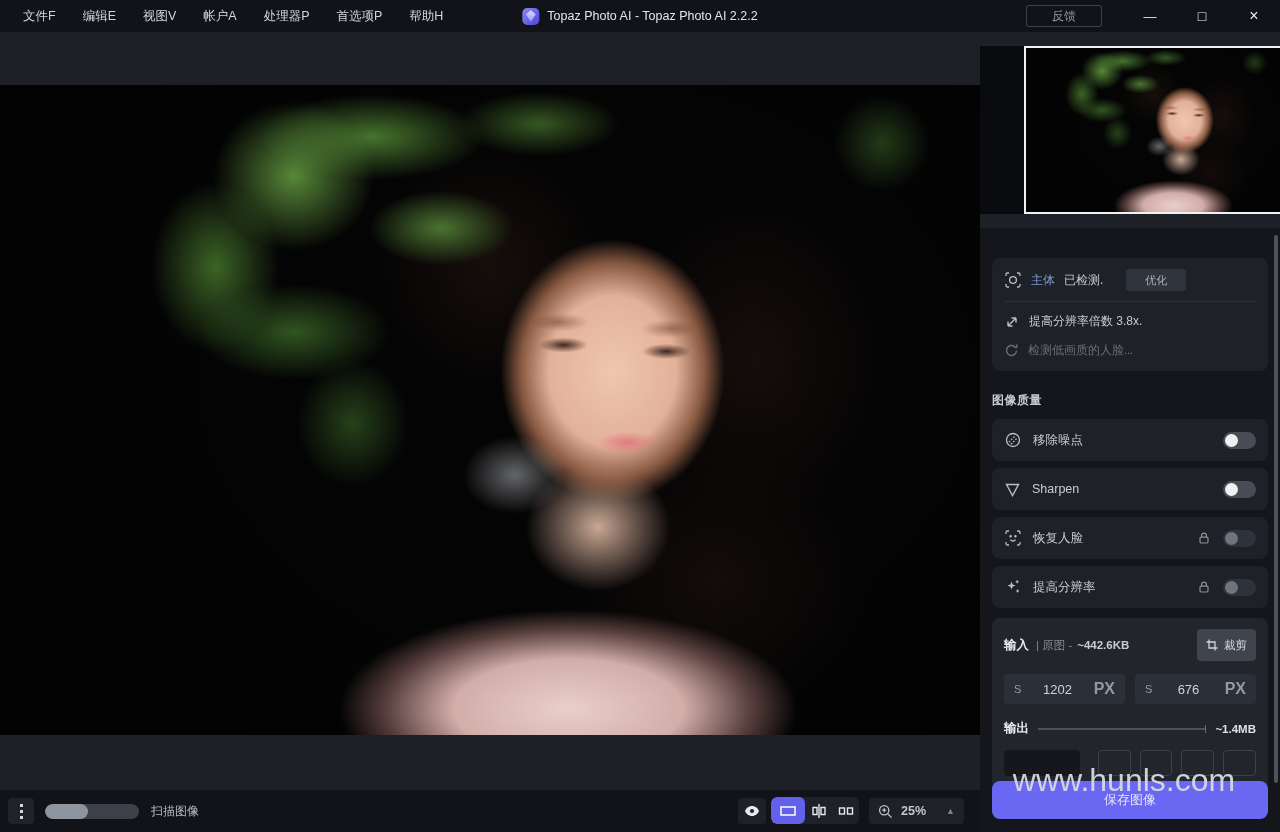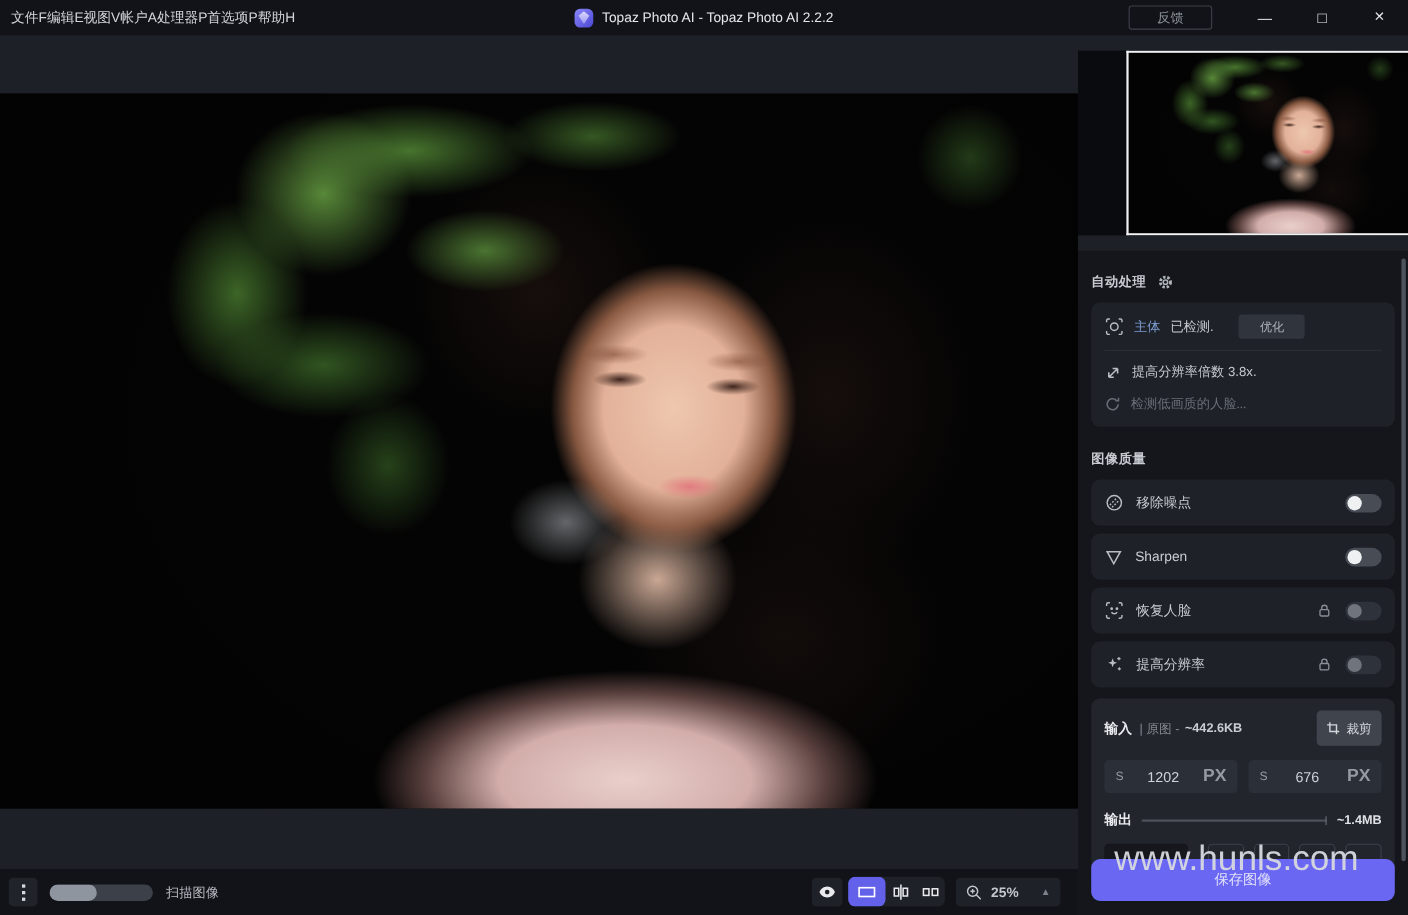--- a/index.html
+++ b/index.html
@@ -2,21 +2,21 @@
 <html style="--accent: #6a67f2;"><head>
 <meta charset="utf-8">
 <style>
   * { margin:0; padding:0; box-sizing:border-box; }
   html,body { background:#000; }
   body { font-family:"Liberation Sans", sans-serif; }
   .app { position:relative; width:1280px; height:832px; background:#121318; overflow:hidden; color:#d6d9de; }
 
   
   .menubar { position:absolute; top:0; left:0; width:1280px; height:32px; background:#121318; display:flex; align-items:center; }
-  .menu-left { display:flex; align-items:flex-end; padding-left:10px; }
+  .menu-left { display:flex; align-items:flex-end; gap:27px; padding-left:23px; }
   .menu-item { font-size:12.5px; color:#d3d6db; cursor:default; }
   .title-wrap { position:absolute; left:50%; transform:translateX(-50%); display:flex; align-items:center; gap:8px; }
   .logo { width:17px; height:17px; border-radius:5px; background:linear-gradient(135deg,#8a86f8,#4b47d4); position:relative; }
   .logo::after { content:""; position:absolute; left:3px; top:2.5px; width:11px; height:12px; background:linear-gradient(180deg,#dcdaff,#9b97f2); clip-path:polygon(50% 2%, 95% 36%, 50% 98%, 5% 36%); }
   .app-title { font-size:12.5px; color:#e4e6ea; }
   .win-right { position:absolute; right:0; top:0; height:32px; display:flex; align-items:center; }
   .feedback-btn { width:76px; height:22px; border:1px solid #3c414b; border-radius:3px; background:transparent; color:#8f959e; font-size:12px; margin-right:22px; font-family:inherit; }
   .win-btn { width:52px; height:32px; display:flex; align-items:center; justify-content:center; color:#e6e8eb; font-size:13px; background:transparent; border:none; font-family:inherit; }
   .win-btn.max { font-size:14px; }
   .win-btn.close { font-size:16px; }
@@ -143,29 +143,20 @@
     <div class="photo photo-art"></div>
   </main>
 
   <aside class="sidebar">
     <div class="thumb-block">
       <div class="thumb photo-art"></div>
     </div>
 
     <div class="panel">
 
-      <div class="section-label">
-        <span>自动处理</span>
-        <span>
-          <svg width="15" height="15" viewBox="0 0 15 15">
-              <circle cx="7.5" cy="7.5" r="4.6" fill="none" stroke="#aeb3ba" stroke-width="2.6" stroke-dasharray="2.2 1.6"></circle>
-              <circle cx="7.5" cy="7.5" r="2" fill="none" stroke="#aeb3ba" stroke-width="1.4"></circle>
-            </svg>
-        </span>
-      </div>
 
       <div class="card auto-card">
         <div class="auto-row">
           <span>
             <svg width="18" height="18" viewBox="0 0 18 18" fill="none" stroke="#b9bec5" stroke-width="1.3">
                 <path d="M2 5V3.5A1.5 1.5 0 0 1 3.5 2H5M13 2h1.5A1.5 1.5 0 0 1 16 3.5V5M16 13v1.5a1.5 1.5 0 0 1-1.5 1.5H13M5 16H3.5A1.5 1.5 0 0 1 2 14.5V13"></path>
                 <circle cx="9" cy="9" r="3.4"></circle>
               </svg>
           </span>
           <span class="subject-link">主体</span>

